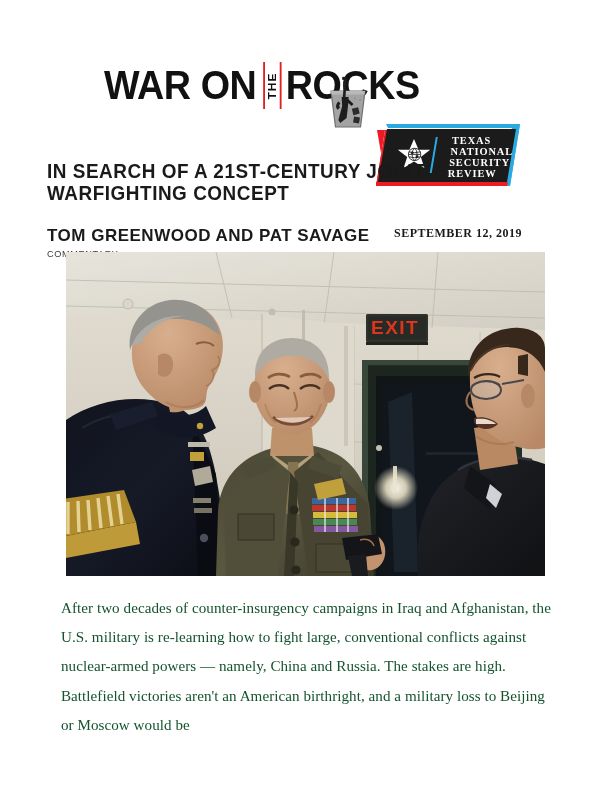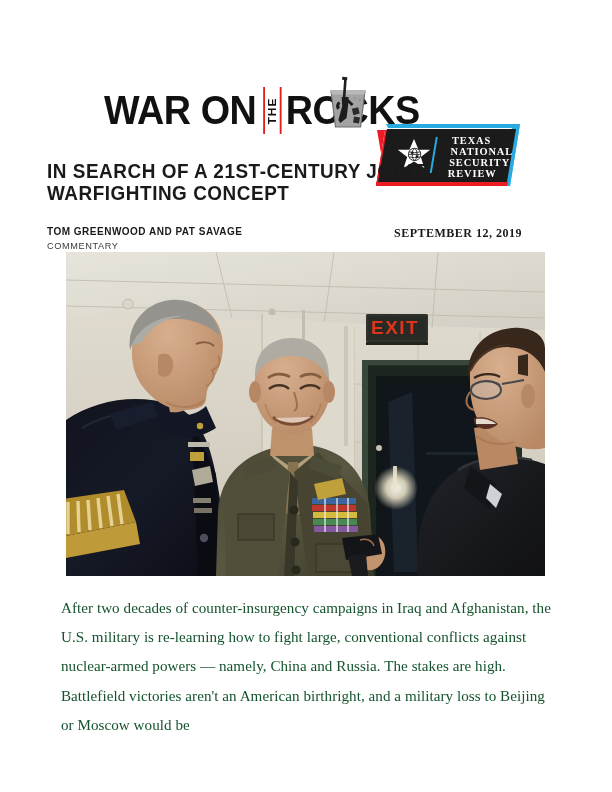--- a/index.html
+++ b/index.html
@@ -30,21 +30,21 @@
     width: 612px;
     height: 82px;
   }
 
   .wotr-logo {
     position: absolute;
     left: 104px;
     top: 4px;
     height: 72px;
     display: flex;
-    align-items: flex-end;
+    align-items: flex-start;
   }
 
   .wordmark {
     font-family: "Liberation Sans Narrow", "Liberation Sans", sans-serif;
     font-weight: 700;
     font-size: 41px;
     letter-spacing: -0.5px;
     color: #111111;
     line-height: 1;
     display: flex;
@@ -129,21 +129,21 @@
     align-items: flex-start;
     justify-content: space-between;
   }
   .byline-left {
     display: flex;
     flex-direction: column;
   }
   .authors {
     font-family: "Liberation Sans Narrow", "Liberation Sans", sans-serif;
     font-weight: 700;
-    font-size: 10px;
+    font-size: 17px;
     letter-spacing: 0.5px;
     text-transform: uppercase;
     color: #1a1a1a;
     line-height: 1.2;
   }
   .kicker {
     font-family: "Liberation Sans Narrow", "Liberation Sans", sans-serif;
     font-weight: 400;
     font-size: 9.2px;
     letter-spacing: 0.6px;

